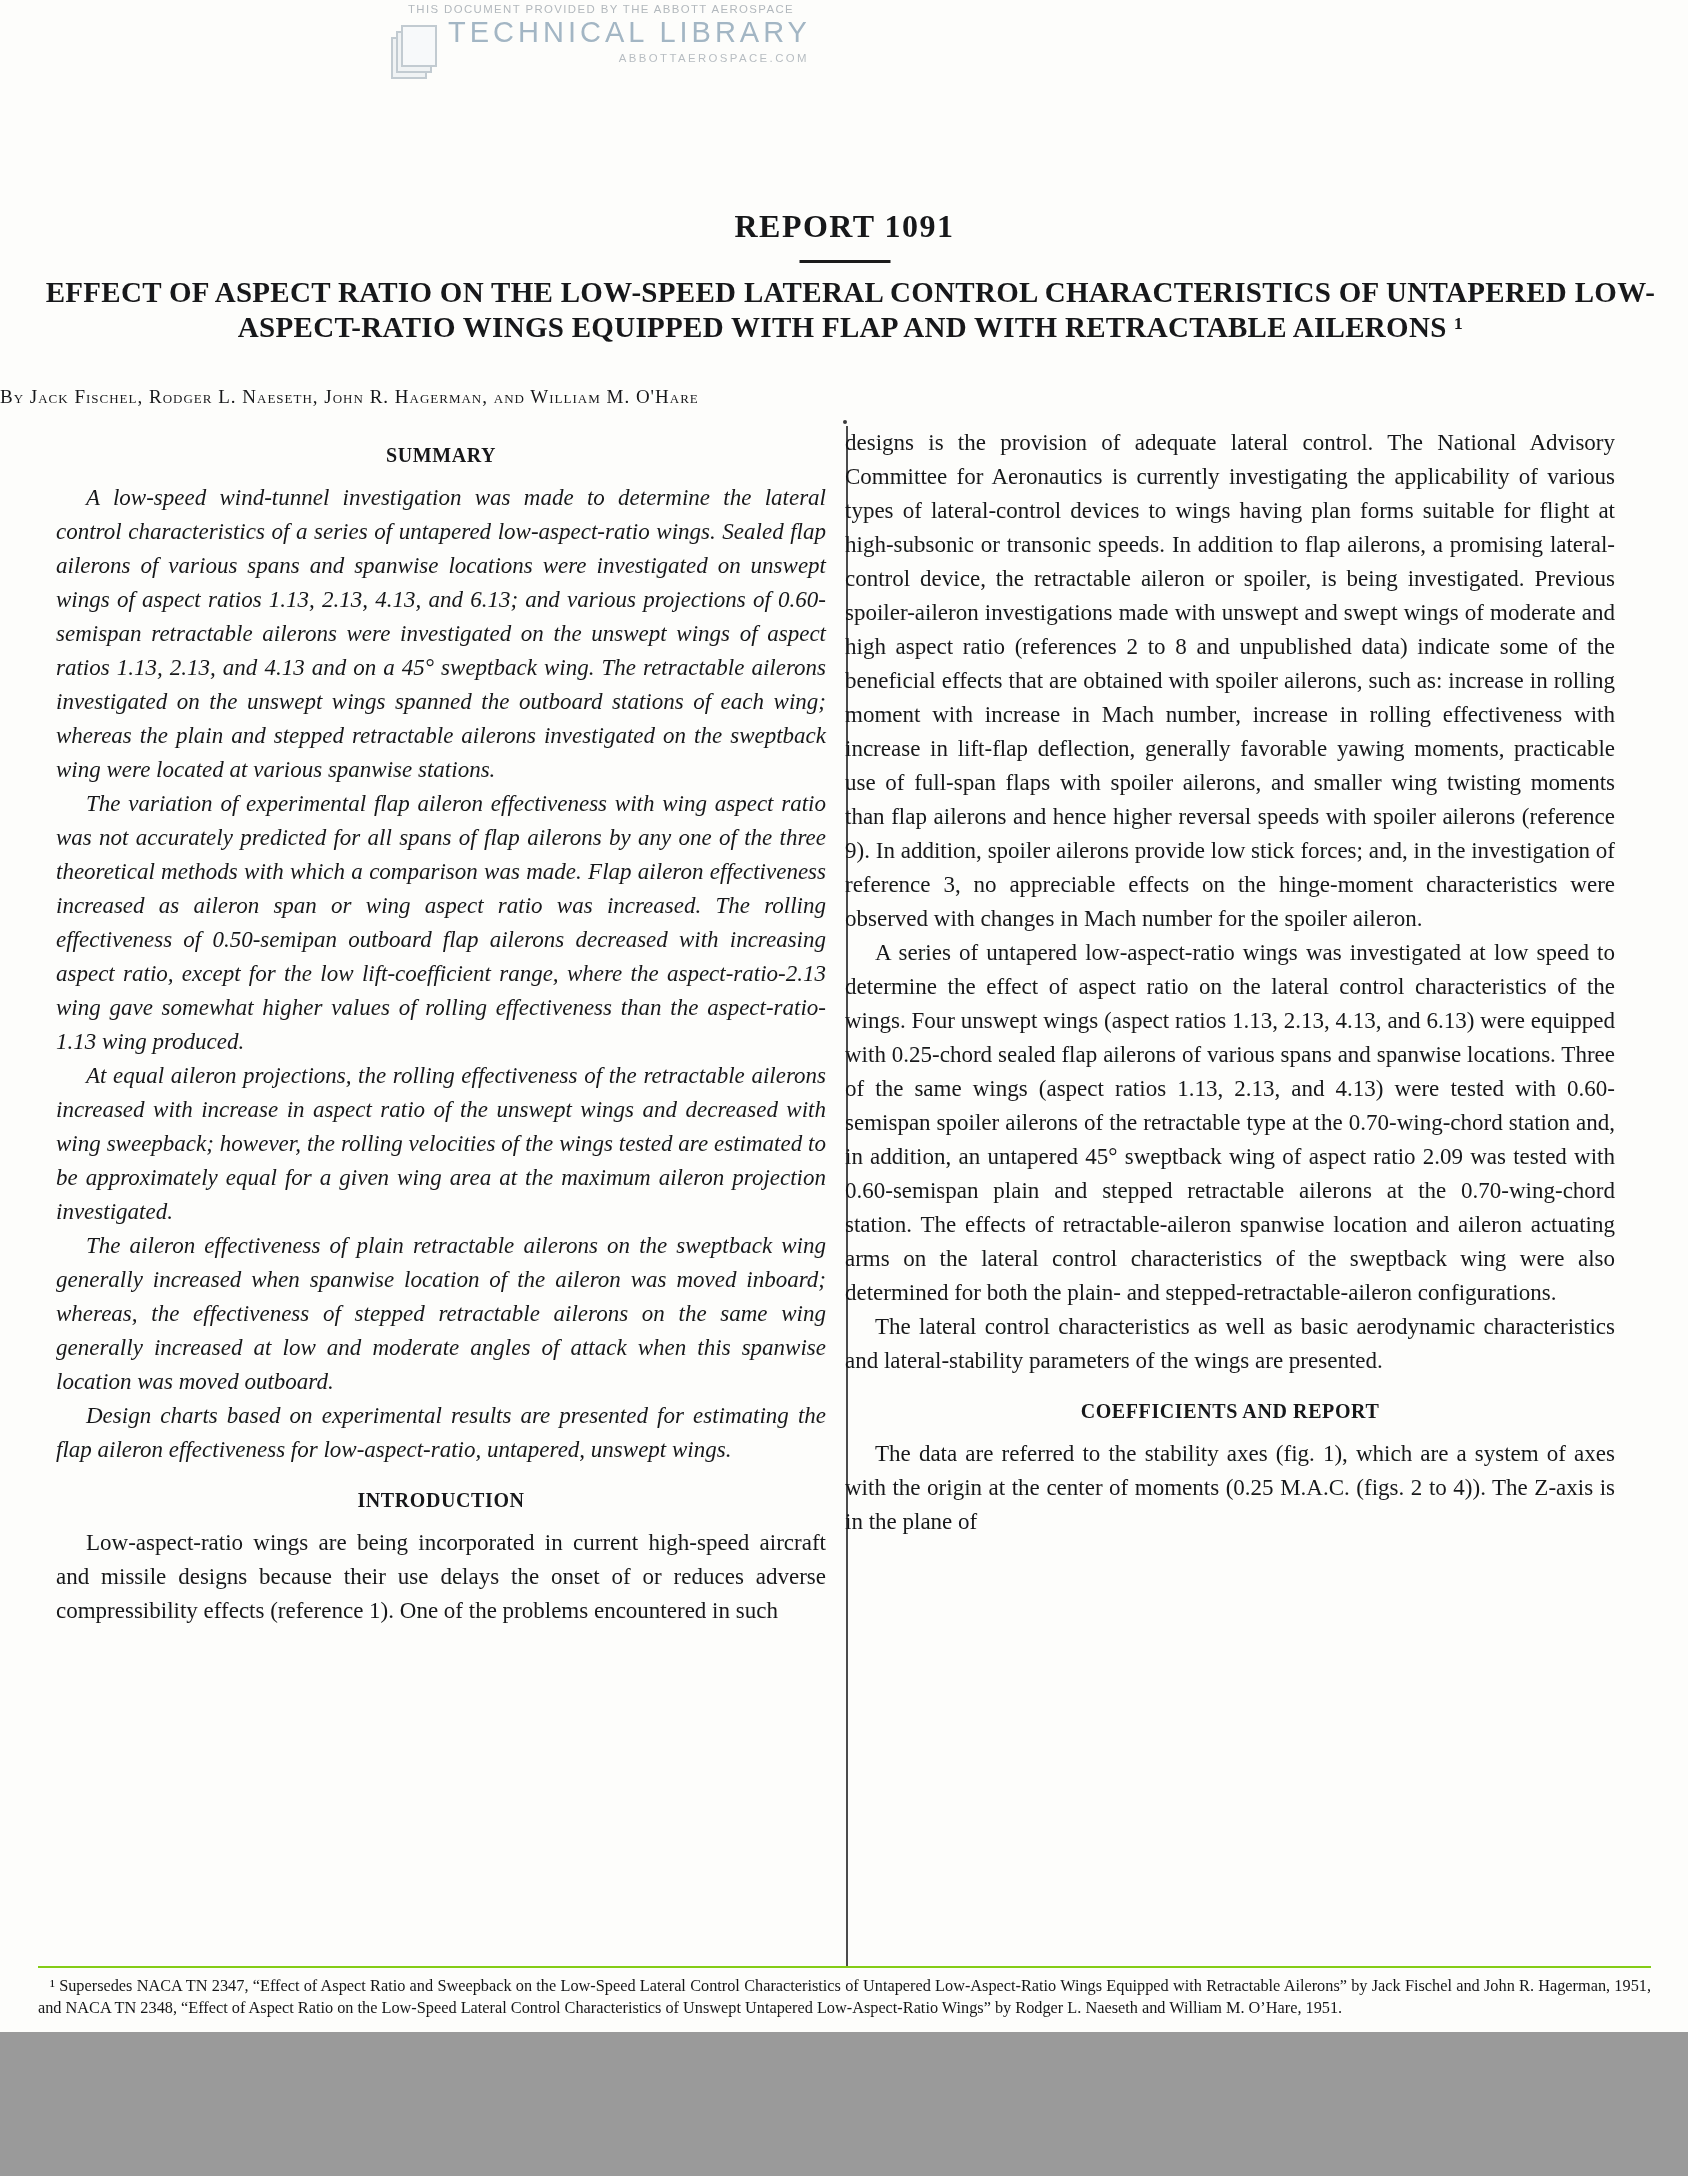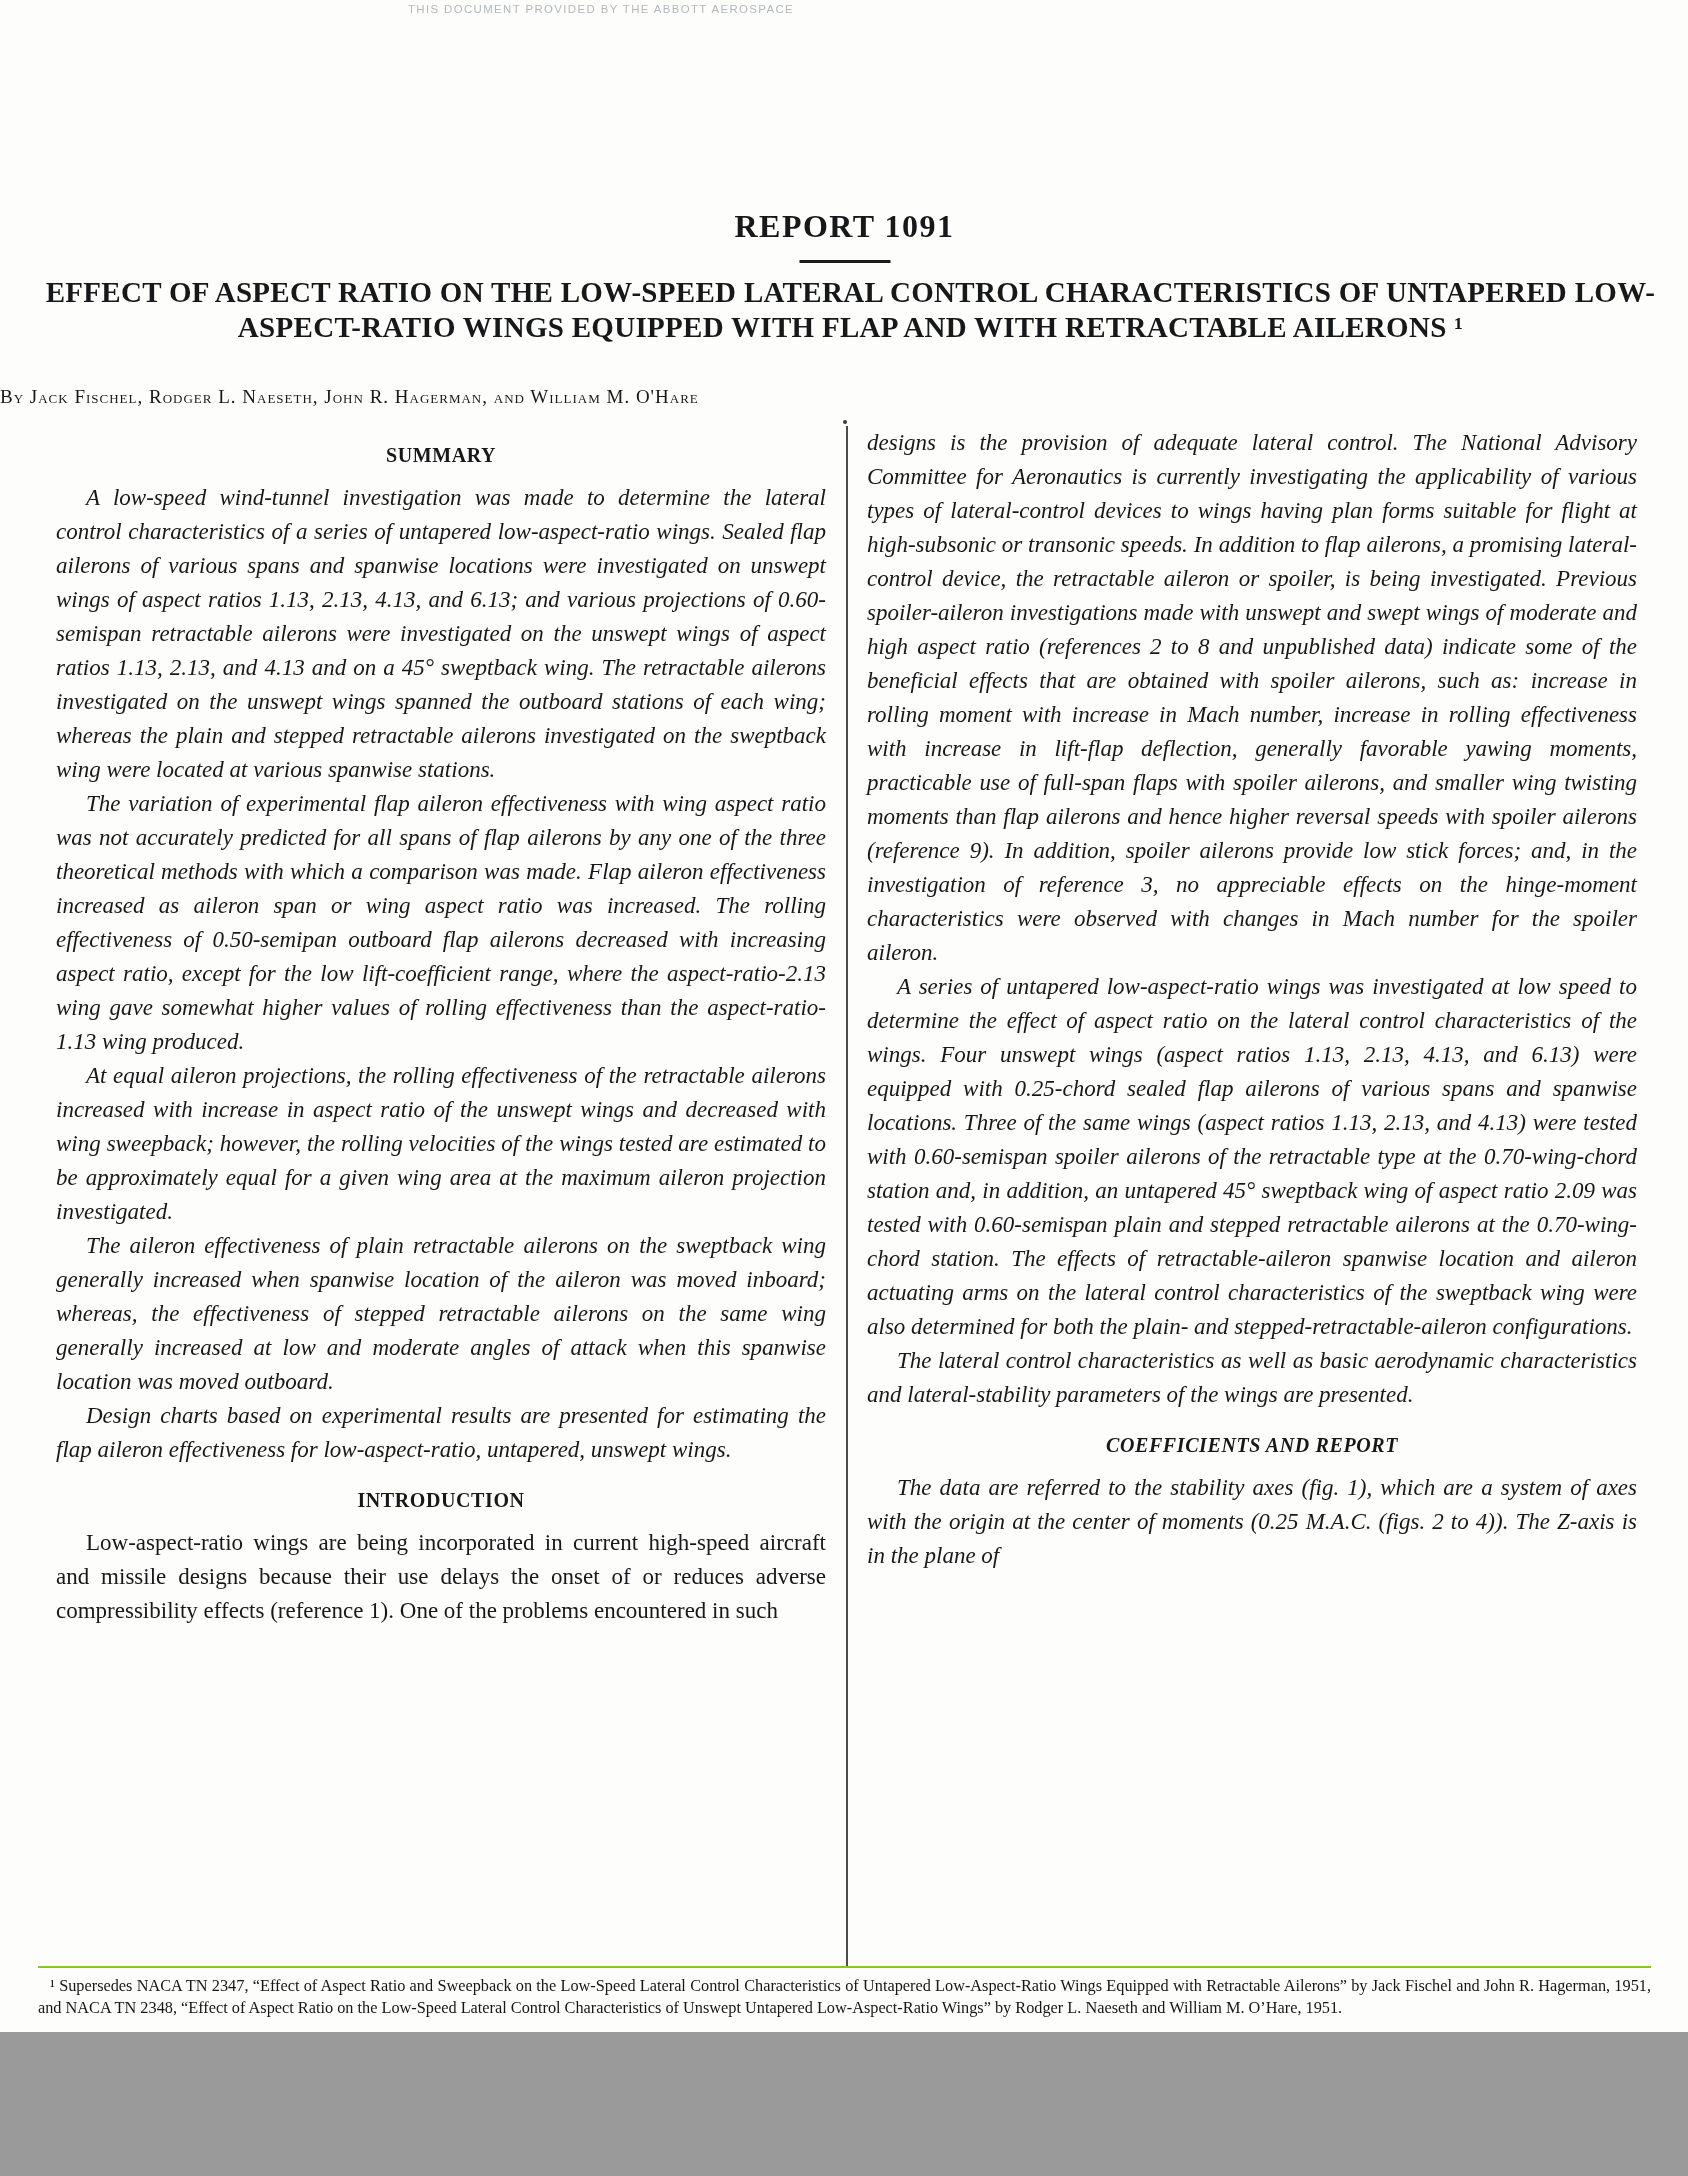--- a/index.html
+++ b/index.html
@@ -68,21 +68,21 @@
     position:absolute; top:420px; left:50%; margin-left:-2px;
     width:4px; height:4px; background:#3b3b3b; border-radius:50%;
   }
 
   
   .col {
     position:absolute; top:426px; width:770px;
     font-size:23px; line-height:34px; text-align:justify;
   }
   .col-left  { left:56px;margin-top:12px; }
-  .col-right { left:867px;font-style:italic; }
+  .col-right { left:845px; }
   .col-divider {
     position:absolute; top:426px; left:846px;
     width:1.5px; height:1540px; background:#4c4c4c;
   }
   .section-heading {
     text-align:center; font-size:20px; font-weight:bold;
     letter-spacing:0.6px; line-height:26px;
     margin:4px 0 13px 0; text-indent:0;
   }
   .section-heading.spaced { margin-top:20px; }
@@ -104,20 +104,31 @@
     font-size:19px; font-weight:bold; letter-spacing:1px;
   }
 </style>
 </head>
 <body>
 
 <div class="page">
 
   <header class="banner">
     <div class="banner-provided">This Document Provided by the Abbott Aerospace</div>
+    <div class="banner-row">
+      <div class="doc-icon">
+        <div class="sheet s1"></div>
+        <div class="sheet s2"></div>
+        <div class="sheet s3"></div>
+      </div>
+      <div class="banner-text">
+        <div class="banner-title">TECHNICAL LIBRARY</div>
+        <div class="banner-site">ABBOTTAEROSPACE.COM</div>
+      </div>
+    </div>
   </header>
 
   <div class="report-number">REPORT 1091</div>
   <div class="title-rule"></div>
   <h1 class="report-title">EFFECT OF ASPECT RATIO ON THE LOW-SPEED LATERAL CONTROL CHARACTERISTICS OF UNTAPERED LOW-ASPECT-RATIO WINGS EQUIPPED WITH FLAP AND WITH RETRACTABLE AILERONS ¹</h1>
   <div class="byline">By Jack Fischel, Rodger L. Naeseth, John R. Hagerman, and William M. O'Hare</div>
   <div class="center-dot"></div>
 
   <div class="col col-left">
     <h2 class="section-heading">SUMMARY</h2>

